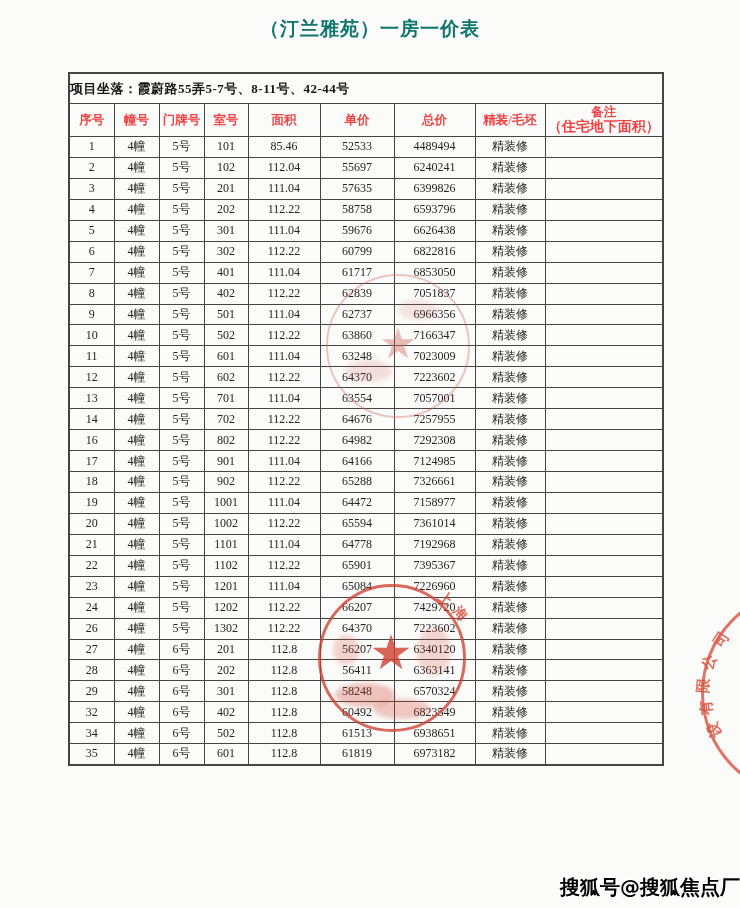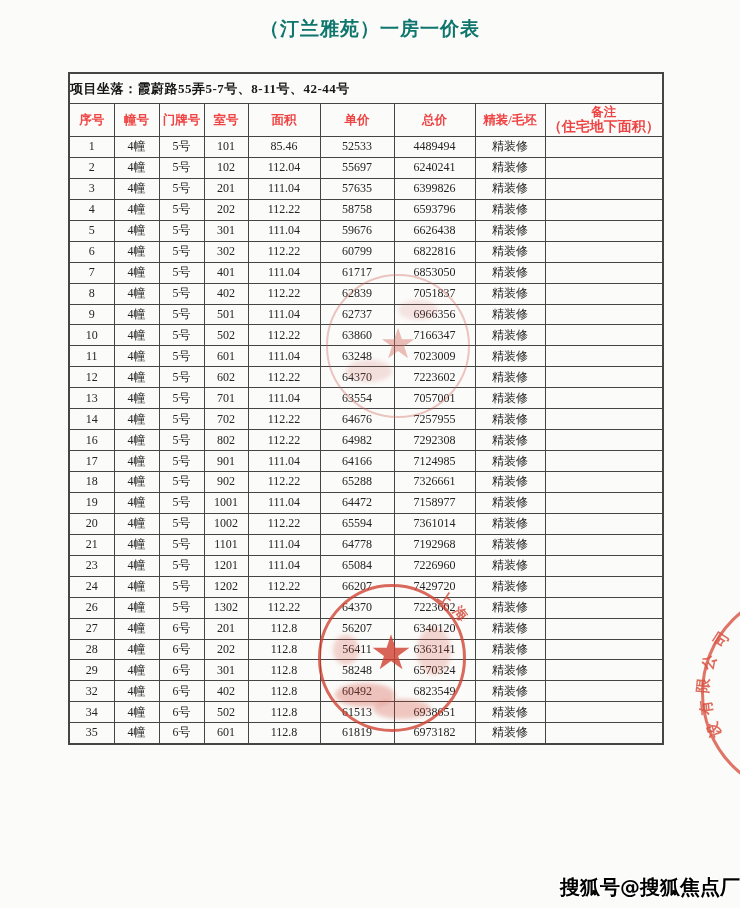--- a/index.html
+++ b/index.html
@@ -349,20 +349,31 @@
           <td>4幢</td>
           <td>5号</td>
           <td>1101</td>
           <td>111.04</td>
           <td>64778</td>
           <td>7192968</td>
           <td>精装修</td>
           <td></td>
         </tr>
         <tr class="data-row">
+          <td>22</td>
+          <td>4幢</td>
+          <td>5号</td>
+          <td>1102</td>
+          <td>112.22</td>
+          <td>65901</td>
+          <td>7395367</td>
+          <td>精装修</td>
+          <td></td>
+        </tr>
+        <tr class="data-row">
           <td>23</td>
           <td>4幢</td>
           <td>5号</td>
           <td>1201</td>
           <td>111.04</td>
           <td>65084</td>
           <td>7226960</td>
           <td>精装修</td>
           <td></td>
         </tr>

